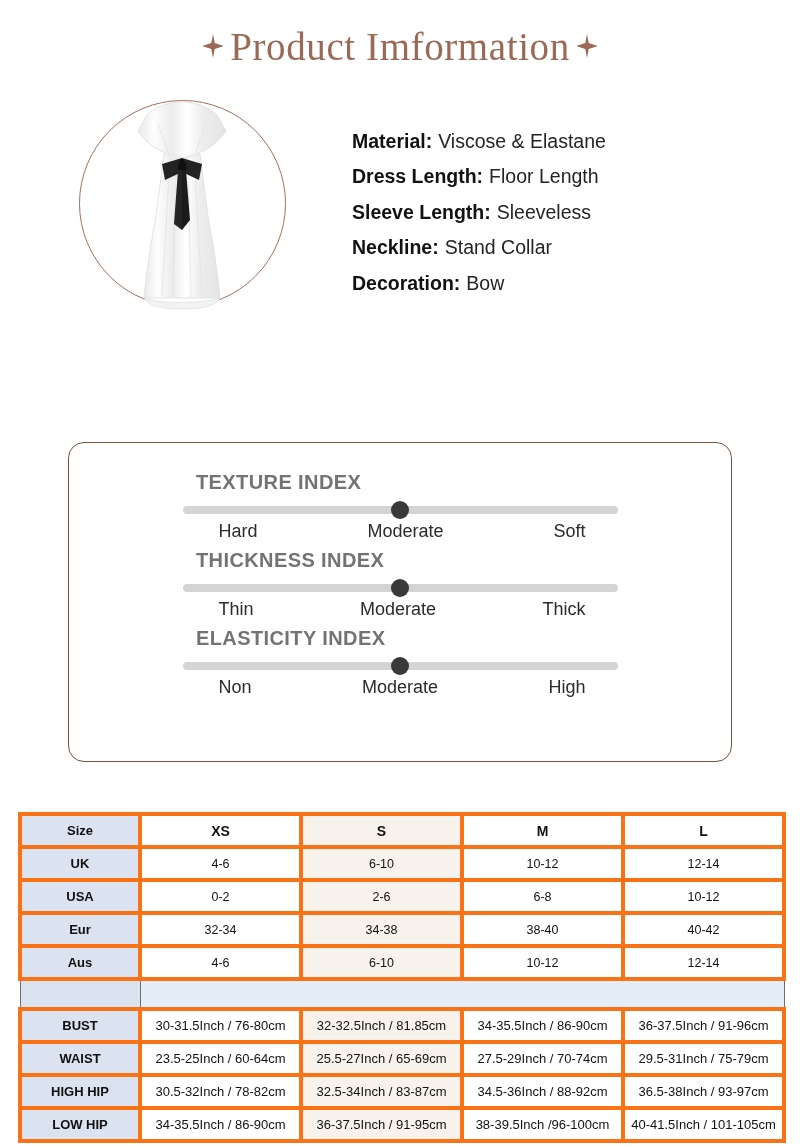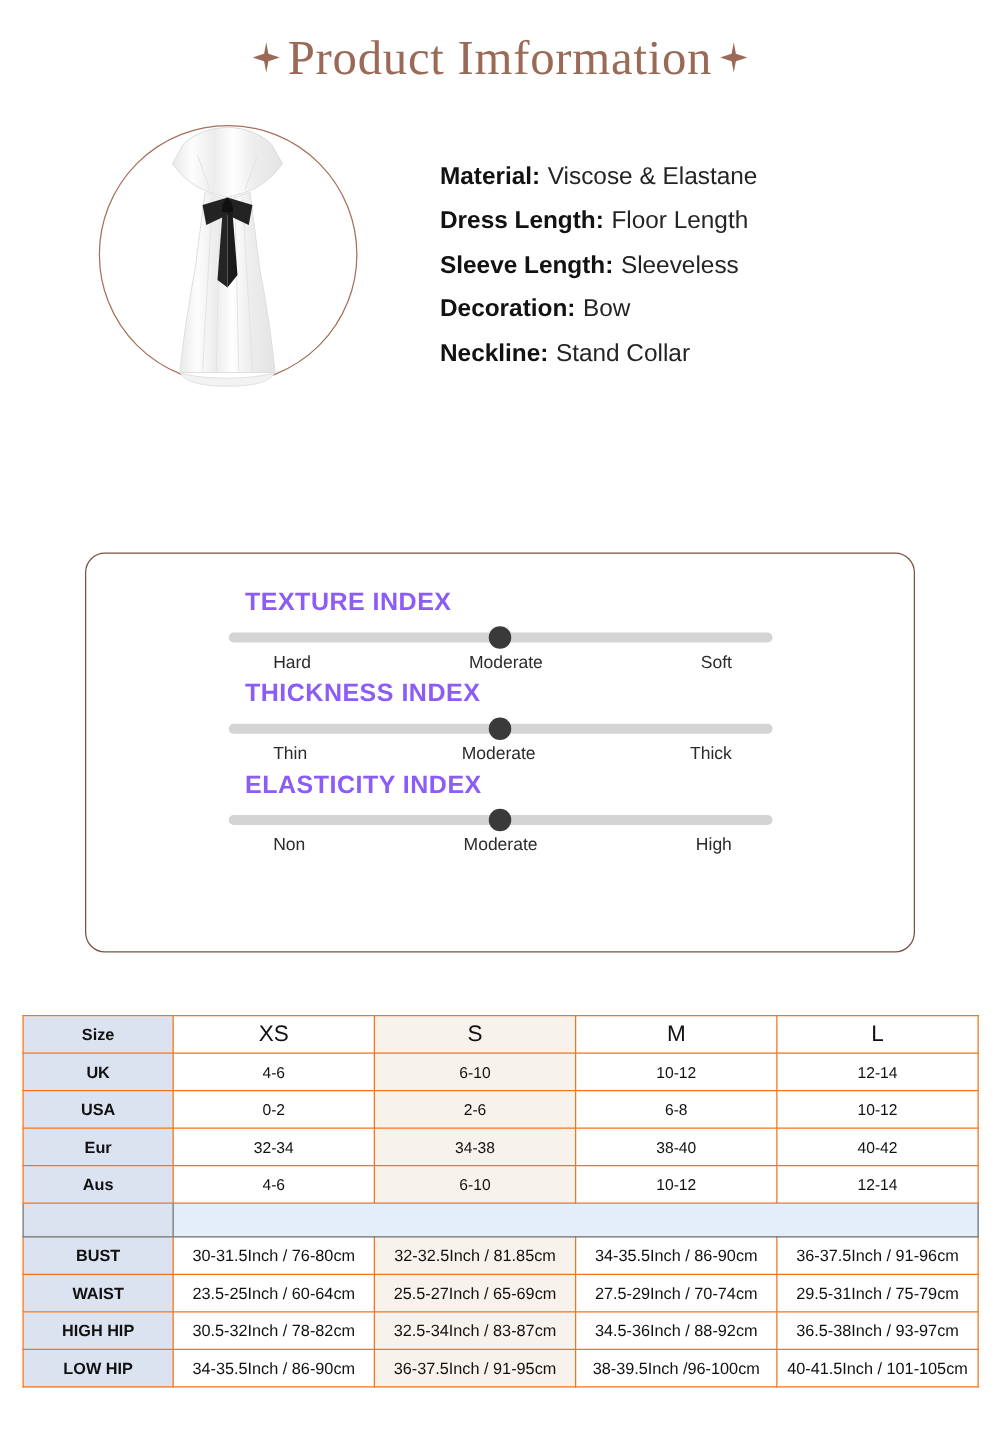--- a/index.html
+++ b/index.html
@@ -98,21 +98,21 @@
     border-radius: 16px;
     box-sizing: border-box;
   }
   .index-inner {
     padding: 28px 0 0 0;
   }
   .index-block { margin-bottom: 7px; }
   .index-title {
     font-size: 20px;
     font-weight: bold;
-    color: #8b5cf6;
+    color: #737373;
     letter-spacing: 0.4px;
     margin-left: 127px;
     margin-bottom: 11px;
   }
   .slider {
     position: relative;
     margin: 0 auto;
     width: 435px;
     height: 10px;
   }
@@ -131,54 +131,54 @@
     height: 18px;
     margin-left: -9px;
     background: #3a3a3a;
     border-radius: 50%;
   }
   .slider-labels {
     width: 435px;
     margin: 6px auto 0 auto;
     display: flex;
     justify-content: space-between;
-    font-size: 14px;
+    font-size: 18px;
     color: #2b2b2b;
   }
   .slider-labels span:nth-child(1) { margin-left: 36px; }
   .slider-labels span:nth-child(3) { margin-right: 32px; }
 
   
   .size-table {
     position: absolute;
     left: 18px;
     top: 812px;
     width: 764px;
     border-collapse: collapse;
     table-layout: fixed;
   }
   .size-table td {
-    border: 1px solid #f97316;
+    border: 4px solid #f97316;
     text-align: center;
     font-size: 12.5px;
     color: #111111;
     height: 29px;
     padding: 0 2px;
     background: #ffffff;
     white-space: nowrap;
   }
   .size-table td.rowhead {
     background: #dbe3f0;
     font-weight: bold;
     font-size: 13px;
     width: 120px;
   }
   .size-table td.colhead {
-    font-weight: normal;
-    font-size: 18px;
+    font-weight: bold;
+    font-size: 14px;
   }
   .size-table td.highlight { background: #f7f2ec; }
   .size-table tr.spacer td {
     background: #e4eef9;
     height: 26px;
     border-left: 1px solid #6f6f6f;
     border-right: 1px solid #6f6f6f;
     border-top: 1px solid #6f6f6f;
     border-bottom: 1px solid #6f6f6f;
   }
@@ -245,24 +245,24 @@
     <div class="spec-row">
       <span class="spec-label">Material:</span><span class="spec-value">Viscose &amp; Elastane</span>
     </div>
     <div class="spec-row">
       <span class="spec-label">Dress Length:</span><span class="spec-value">Floor Length</span>
     </div>
     <div class="spec-row">
       <span class="spec-label">Sleeve Length:</span><span class="spec-value">Sleeveless</span>
     </div>
     <div class="spec-row">
+      <span class="spec-label">Neckline:</span><span class="spec-value">Stand Collar</span>
+    </div>
+    <div class="spec-row">
       <span class="spec-label">Decoration:</span><span class="spec-value">Bow</span>
-    </div>
-    <div class="spec-row">
-      <span class="spec-label">Neckline:</span><span class="spec-value">Stand Collar</span>
     </div>
   </div>
 </div>
 
 <div class="index-box">
   <div class="index-inner">
 
     <div class="index-block">
       <div class="index-title">TEXTURE INDEX</div>
       <div class="slider">

